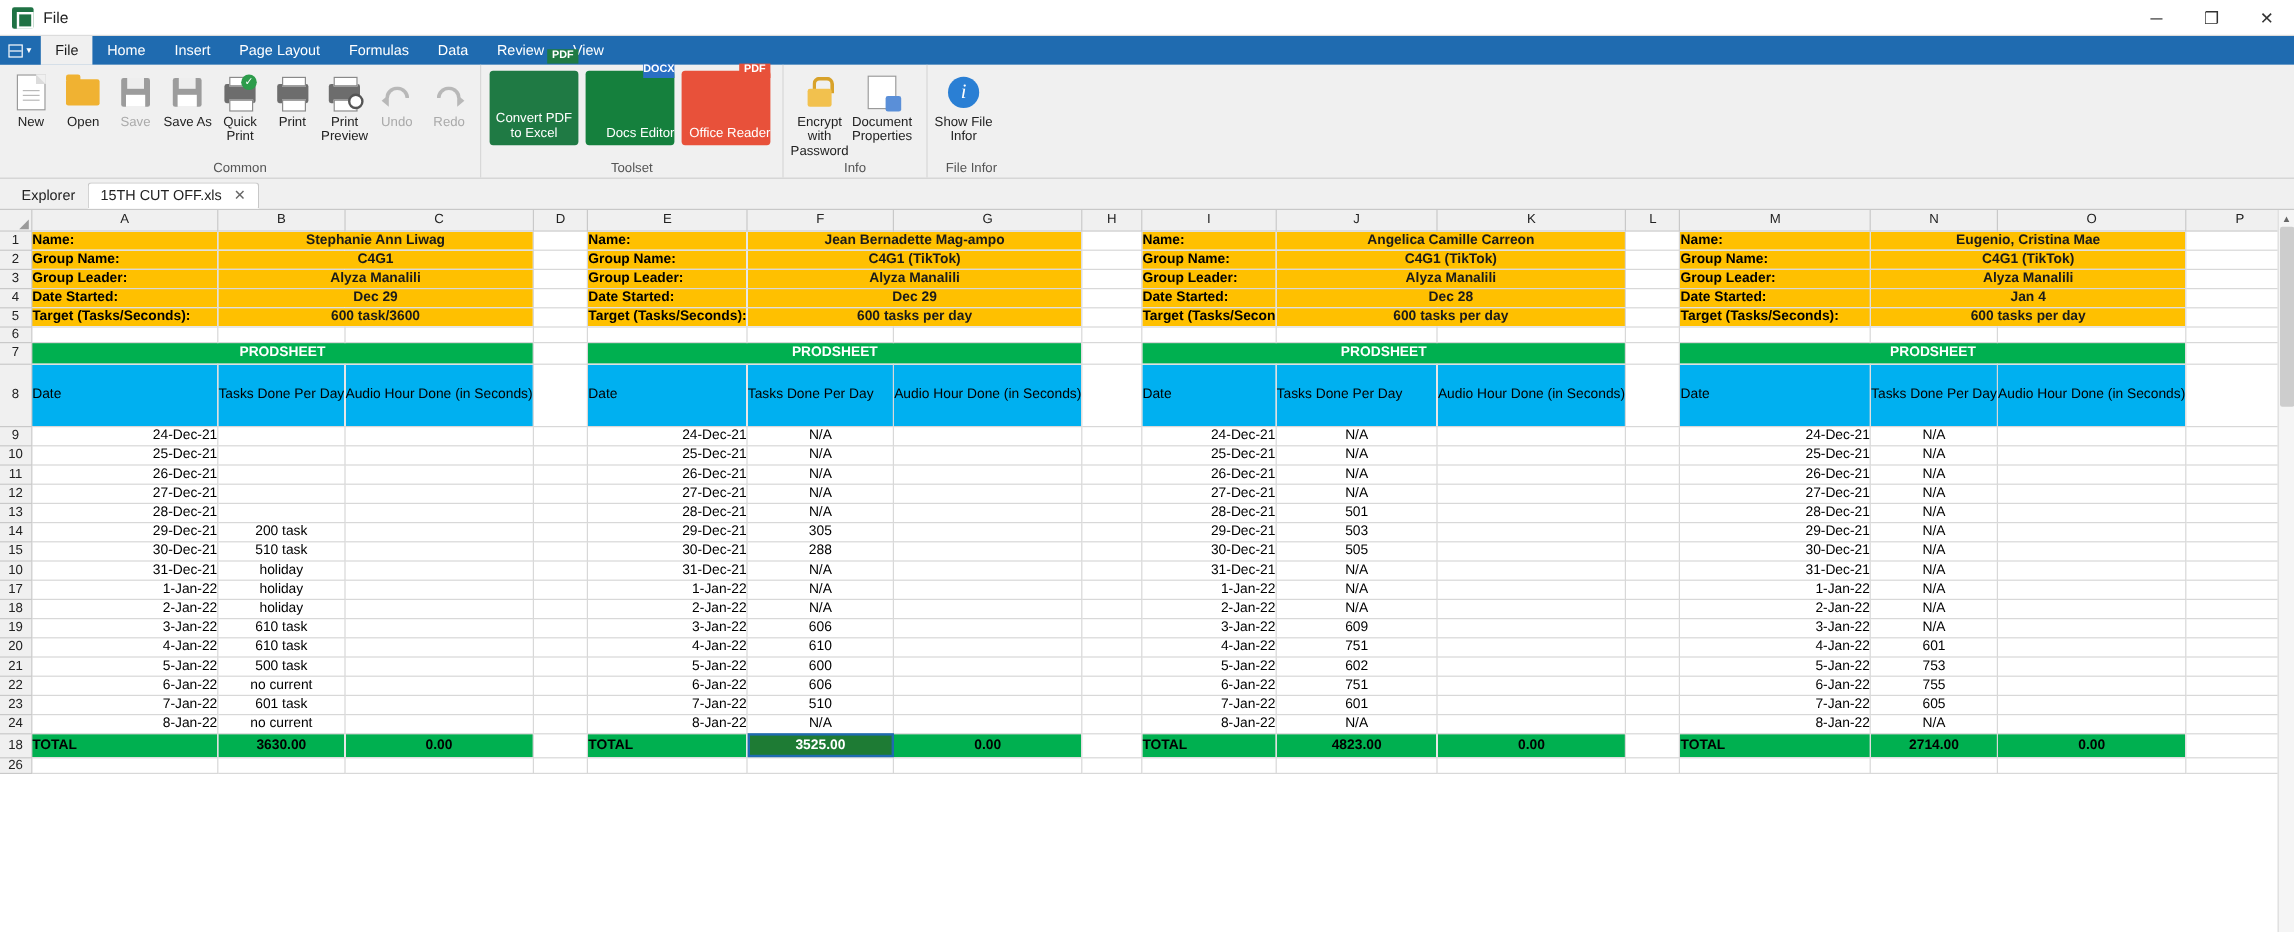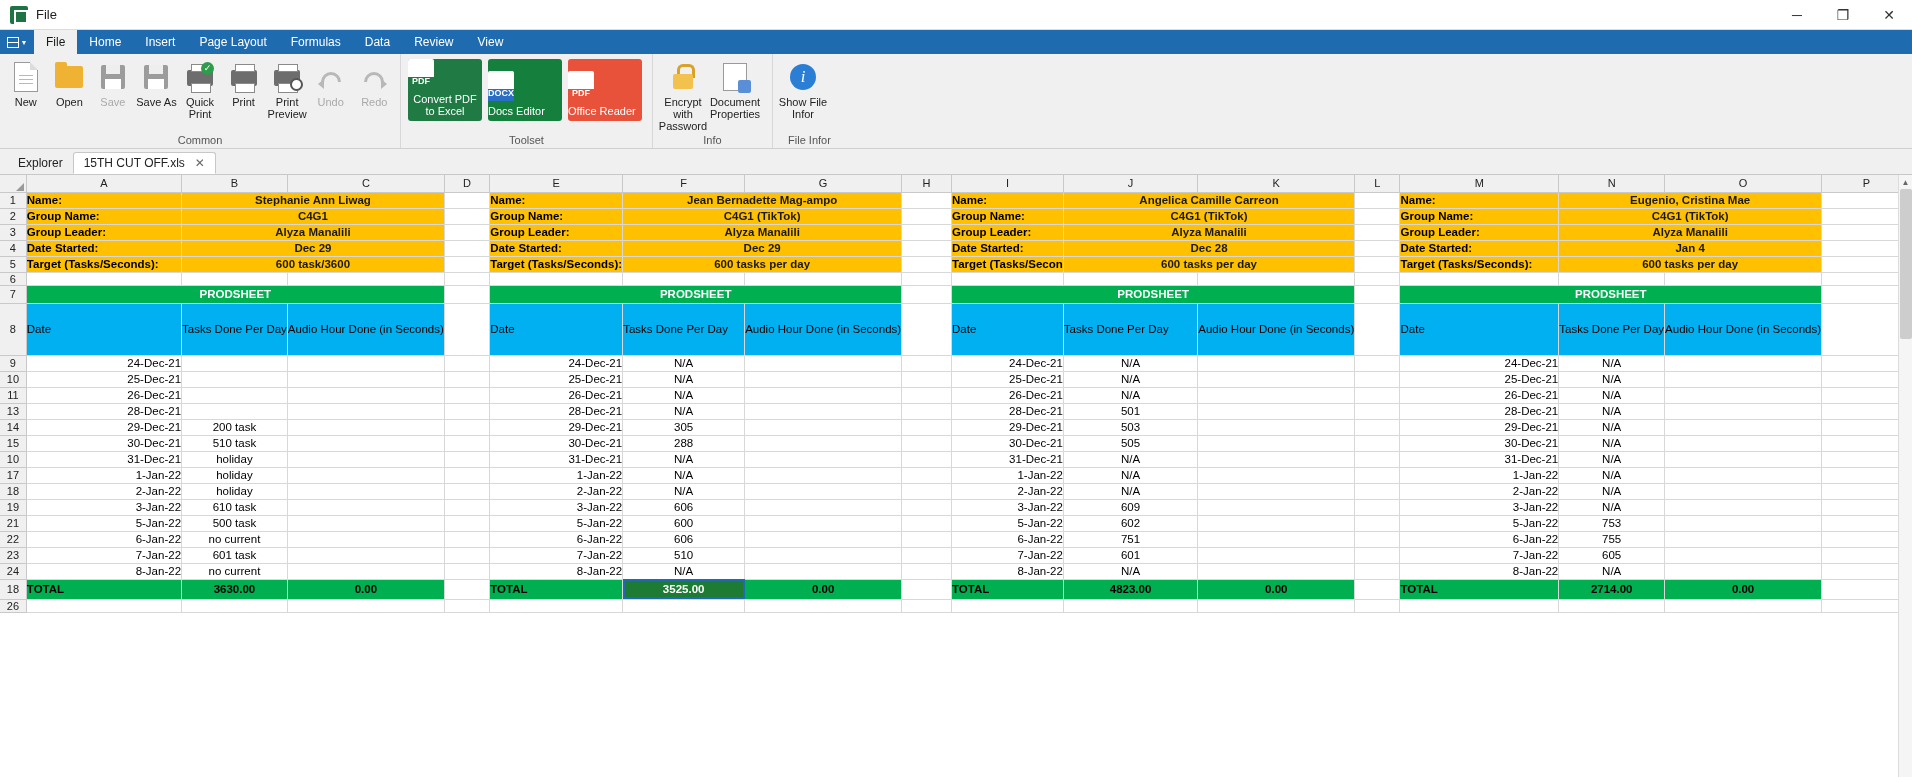--- a/index.html
+++ b/index.html
@@ -117,22 +117,22 @@
   }
   .arrow-u::after{
     content:""; position:absolute; left:-6px; top:4px; border-width: 5px 6px 5px 0;
     border-style: solid; border-color: transparent #b8b8b8 transparent transparent;
   }
   .arrow-r::after{ left:auto; right:-6px; border-width: 5px 0 5px 6px;
     border-color: transparent transparent transparent #b8b8b8;}
 
   .tile {
     width: 74px; height: 62px; border-radius: 3px; display:flex; flex-direction:column;
-    align-items:flex-start; justify-content:flex-end; color:#fff; font-size:11px; padding-bottom:4px;
-    margin: 2px 3px 0 3px; text-align:center; line-height:1.1;
+    align-items:flex-end; justify-content:flex-end; color:#fff; font-size:11px; padding-bottom:4px;
+    margin: 2px 3px 0 3px; text-align:center; line-height:1.1;gap:36px;
   }
   .tile .glyph {
     width: 26px; height: 30px; background:#fff; border-radius:2px; margin-bottom:4px;
     position:relative; display:flex; align-items:flex-end; justify-content:center;
   }
   .tile .glyph span { font-size:9px; font-weight:bold; color:#fff; width:100%; text-align:center; padding-bottom:2px;}
   .tile-green { background:#1f7a44; }
   .tile-green .glyph span { background:#1f7a44; }
   .tile-blue { background:#15803d; }
   .tile-blue .glyph span { background:#2a6fc4; }
@@ -621,20 +621,39 @@
         <td class="cell right">26-Dec-21</td>
             <td class="cell center">N/A</td>
             <td class="cell center"></td>
             <td class="blank"></td>
         <td class="cell right">26-Dec-21</td>
             <td class="cell center">N/A</td>
             <td class="cell center"></td>
             <td class="blank"></td>
           </tr>
 
+      <tr>
+            <td class="rowhead">12</td>
+        <td class="cell right">27-Dec-21</td>
+            <td class="cell center"></td>
+            <td class="cell center"></td>
+            <td class="blank"></td>
+        <td class="cell right">27-Dec-21</td>
+            <td class="cell center">N/A</td>
+            <td class="cell center"></td>
+            <td class="blank"></td>
+        <td class="cell right">27-Dec-21</td>
+            <td class="cell center">N/A</td>
+            <td class="cell center"></td>
+            <td class="blank"></td>
+        <td class="cell right">27-Dec-21</td>
+            <td class="cell center">N/A</td>
+            <td class="cell center"></td>
+            <td class="blank"></td>
+          </tr>
 
       <tr>
             <td class="rowhead">13</td>
         <td class="cell right">28-Dec-21</td>
             <td class="cell center"></td>
             <td class="cell center"></td>
             <td class="blank"></td>
         <td class="cell right">28-Dec-21</td>
             <td class="cell center">N/A</td>
             <td class="cell center"></td>
@@ -762,20 +781,39 @@
         <td class="cell right">3-Jan-22</td>
             <td class="cell center">609</td>
             <td class="cell center"></td>
             <td class="blank"></td>
         <td class="cell right">3-Jan-22</td>
             <td class="cell center">N/A</td>
             <td class="cell center"></td>
             <td class="blank"></td>
           </tr>
 
+      <tr>
+            <td class="rowhead">20</td>
+        <td class="cell right">4-Jan-22</td>
+            <td class="cell center">610 task</td>
+            <td class="cell center"></td>
+            <td class="blank"></td>
+        <td class="cell right">4-Jan-22</td>
+            <td class="cell center">610</td>
+            <td class="cell center"></td>
+            <td class="blank"></td>
+        <td class="cell right">4-Jan-22</td>
+            <td class="cell center">751</td>
+            <td class="cell center"></td>
+            <td class="blank"></td>
+        <td class="cell right">4-Jan-22</td>
+            <td class="cell center">601</td>
+            <td class="cell center"></td>
+            <td class="blank"></td>
+          </tr>
 
       <tr>
             <td class="rowhead">21</td>
         <td class="cell right">5-Jan-22</td>
             <td class="cell center">500 task</td>
             <td class="cell center"></td>
             <td class="blank"></td>
         <td class="cell right">5-Jan-22</td>
             <td class="cell center">600</td>
             <td class="cell center"></td>

